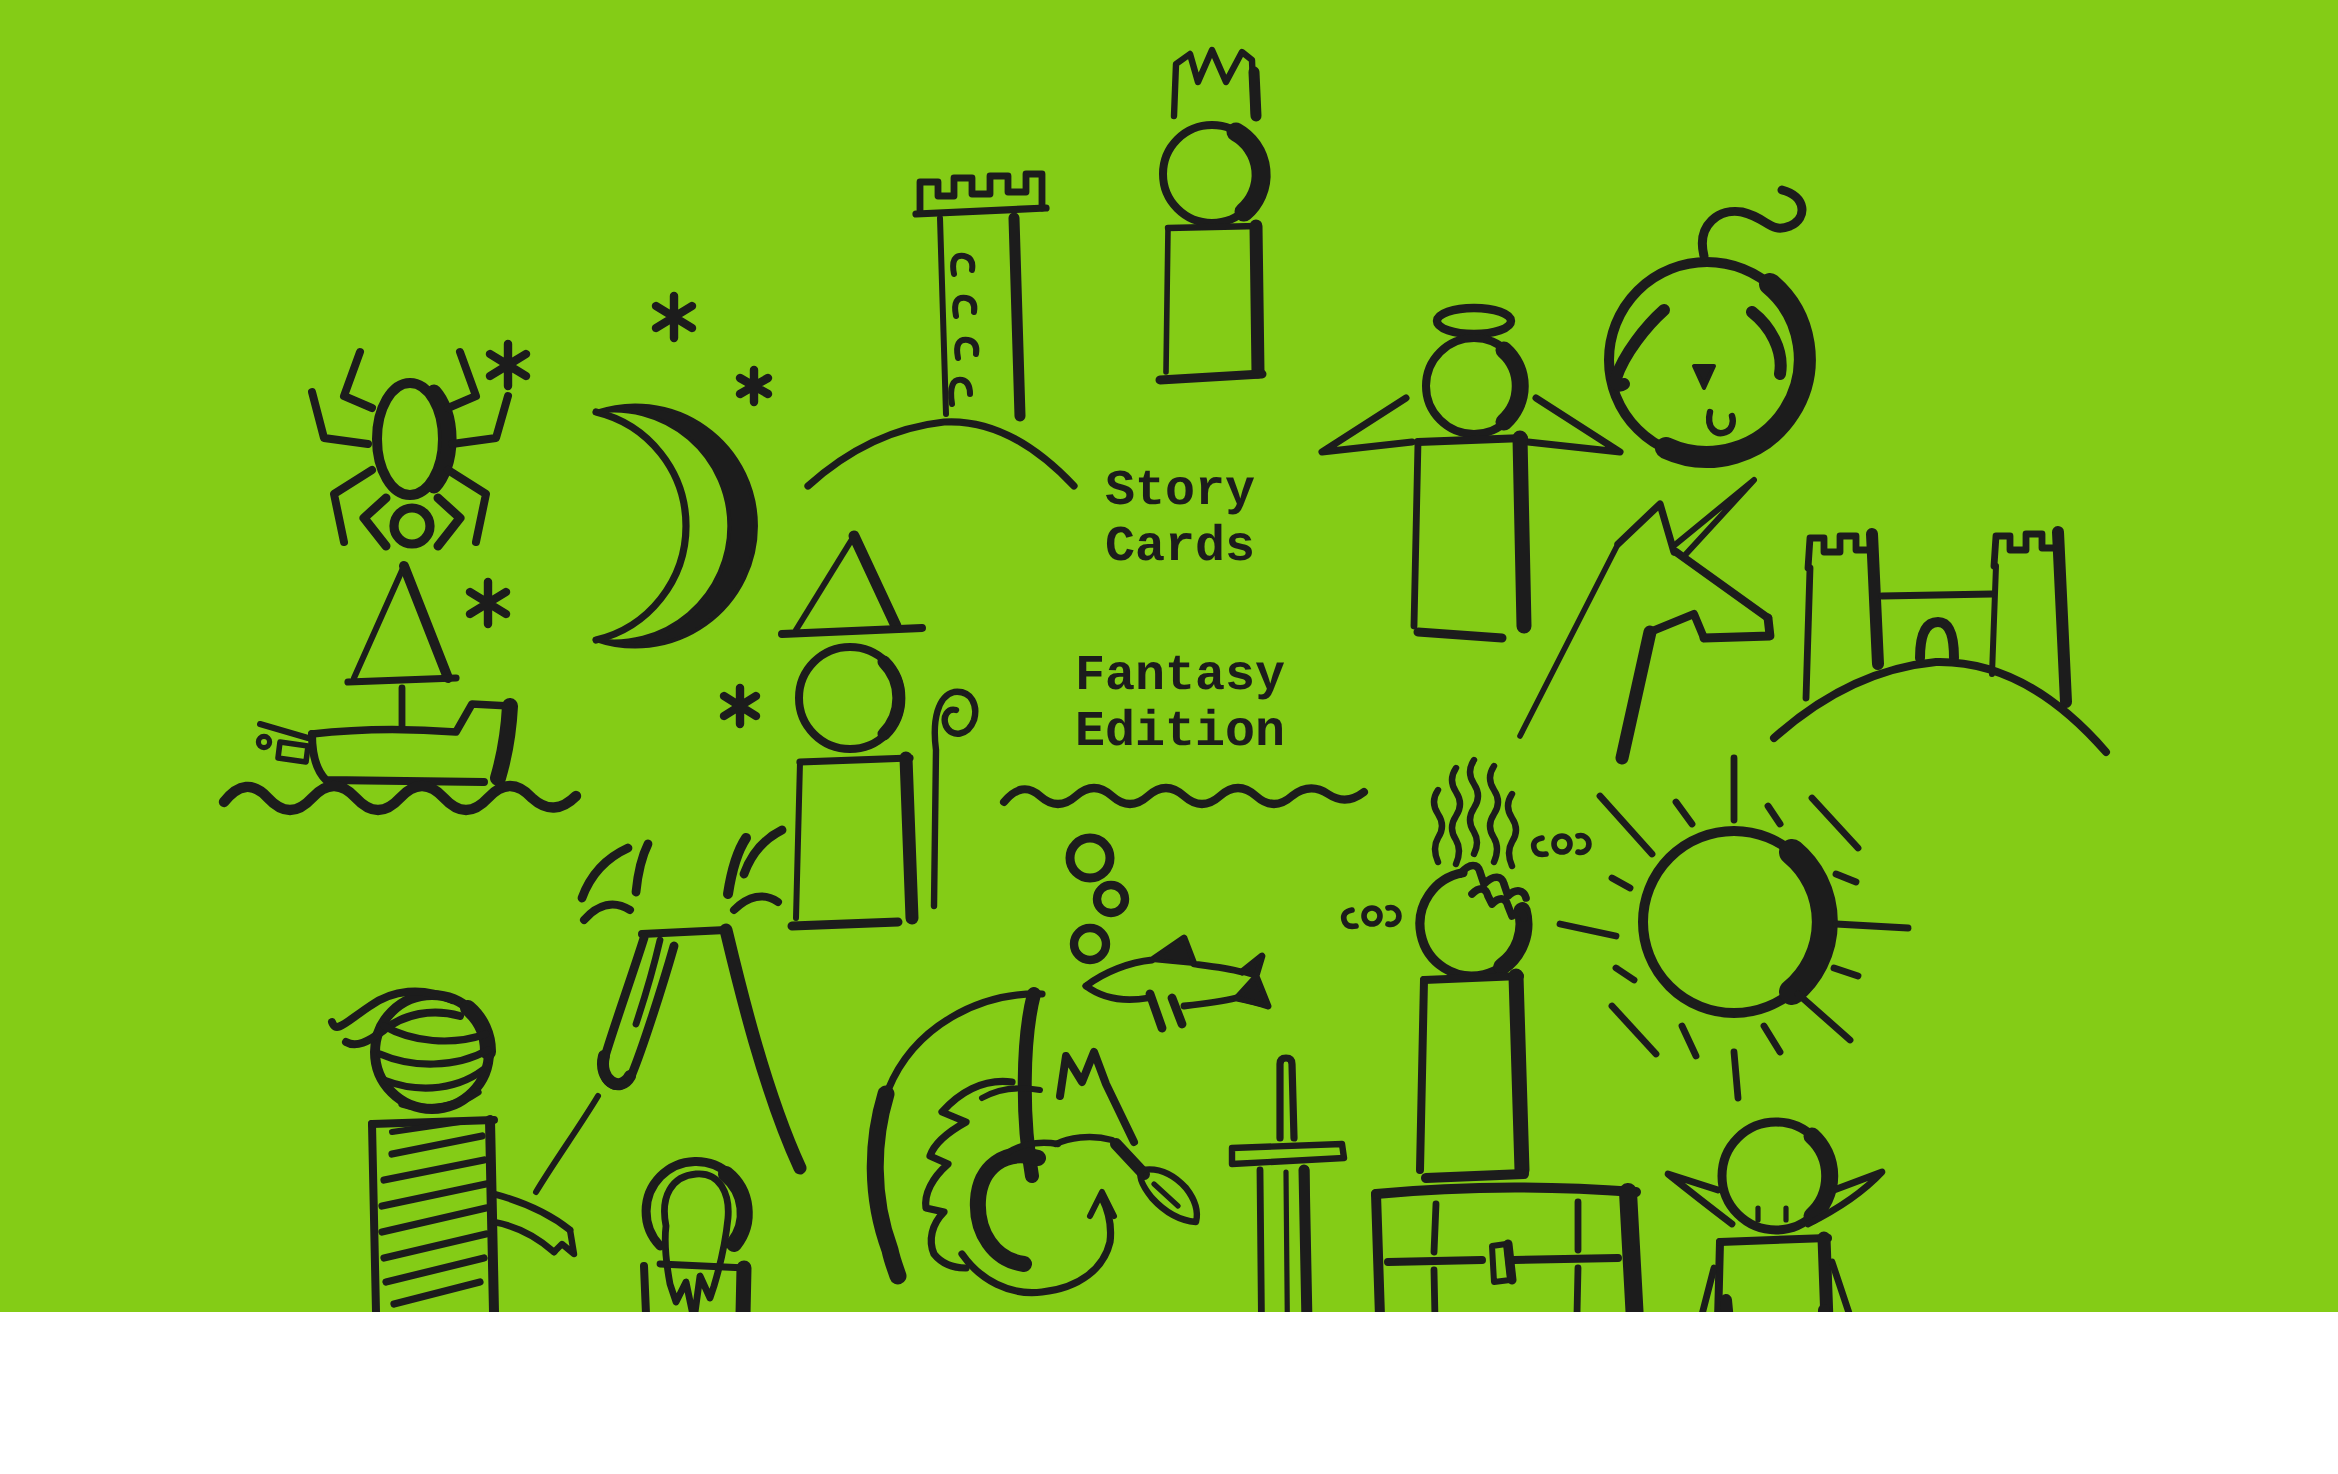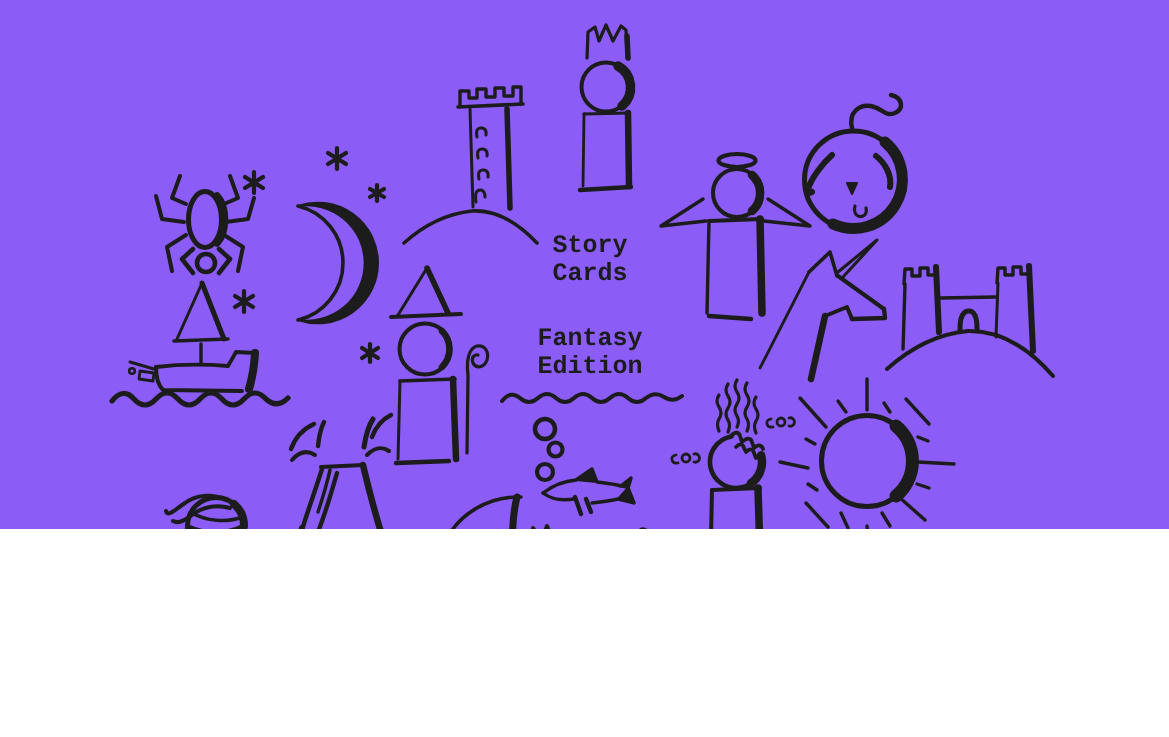--- a/index.html
+++ b/index.html
@@ -1,16 +1,16 @@
 <!DOCTYPE html>
 <html><head>
 <meta charset="utf-8">
 <style>
   html,body{margin:0;padding:0;background:#ffffff;}
-  .wrap{position:relative;width:1169px;height:529px;background:#8b5cf6;overflow:hidden;text-decoration:underline;}
+  .wrap{position:relative;width:1169px;height:656px;background:#84cc16;overflow:hidden;text-decoration:underline;}
 </style>
 </head>
 <body>
 <div class="wrap">
 <svg width="1169" height="737" viewBox="0 0 1169 737" style="position:absolute;left:0;top:0;">
 <g stroke="#1c1c1c" fill="none" stroke-linecap="round" stroke-linejoin="round">
 
 <g id="spider">
 <ellipse cx="205" cy="219.5" rx="16.5" ry="28" stroke-width="5"></ellipse>
 <path d="M217,196 A 16.5,28 0 0 1 217,243" stroke-width="7.5"></path>

